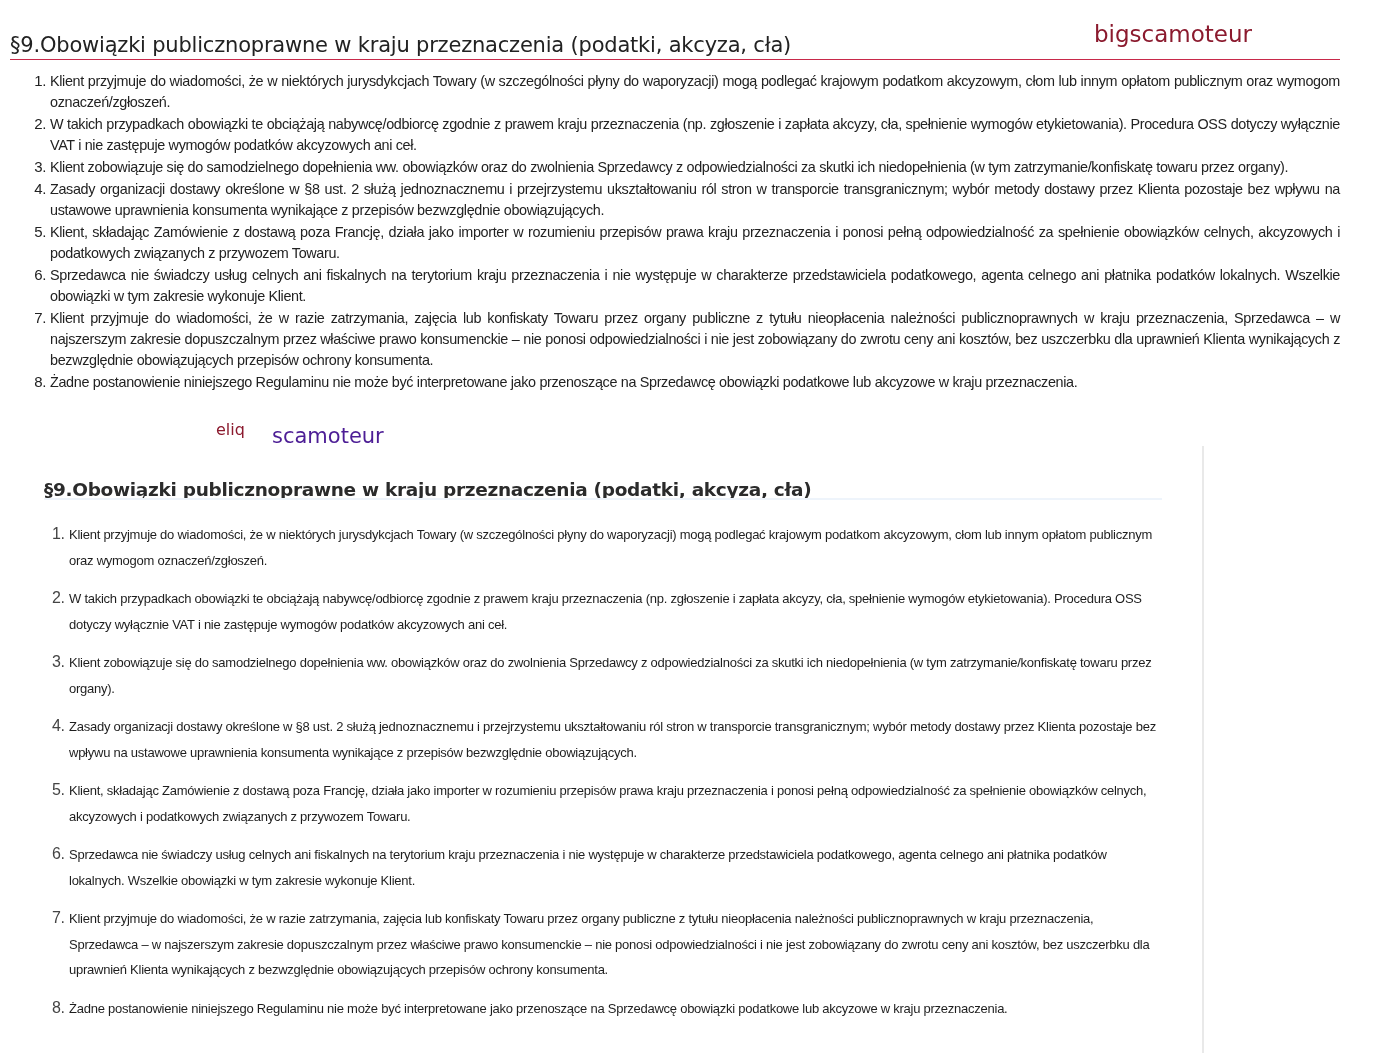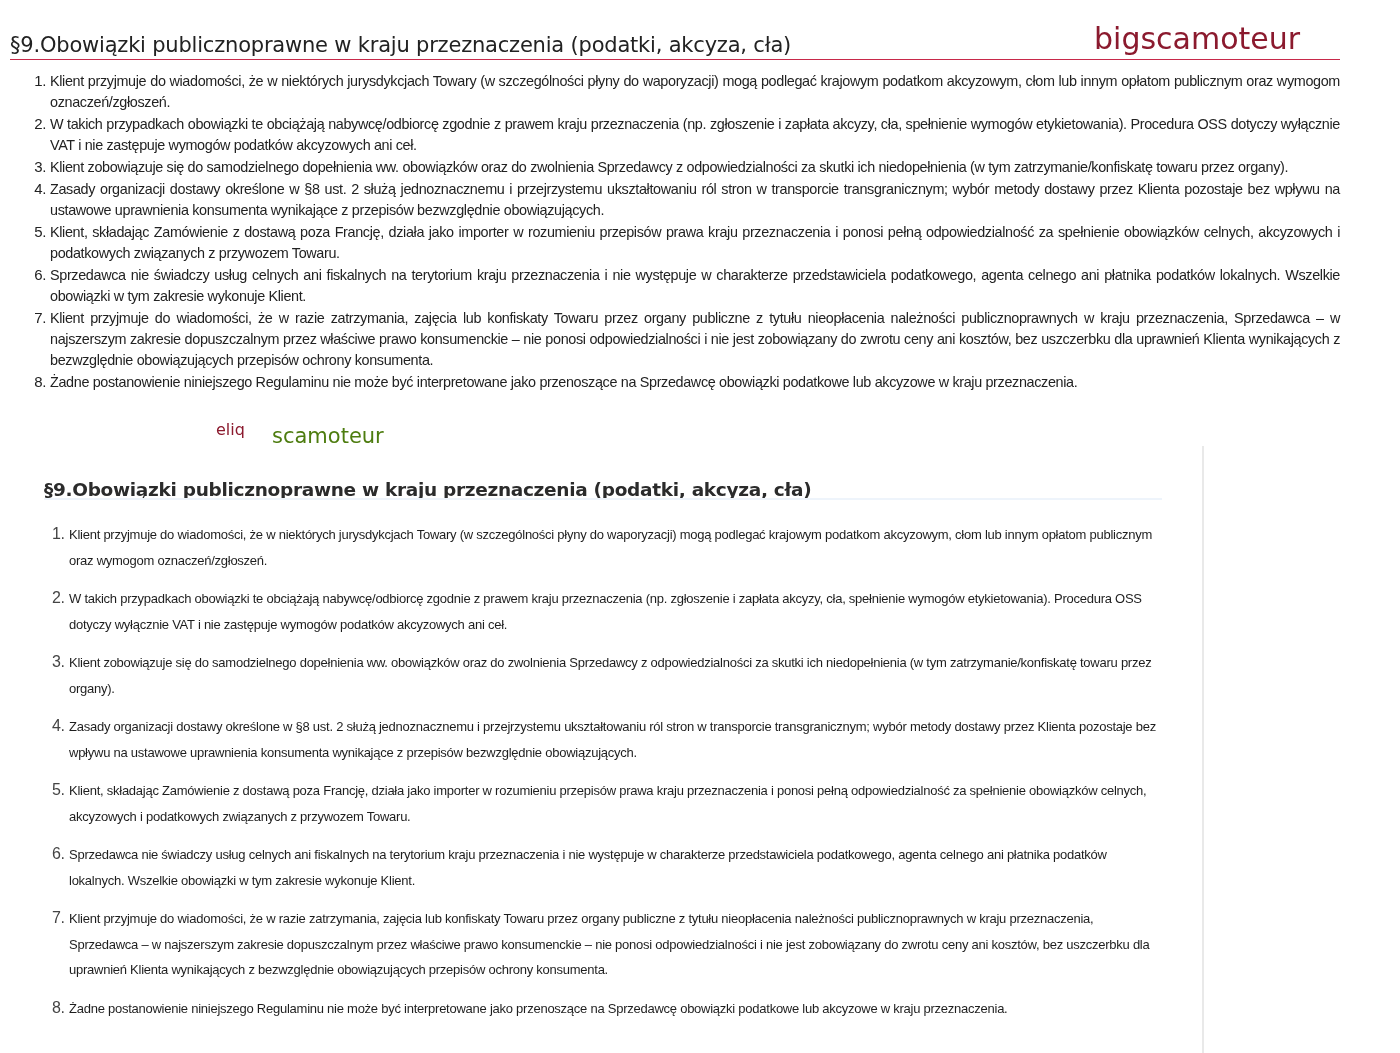--- a/index.html
+++ b/index.html
@@ -8,21 +8,21 @@
   
   .top-heading {
     position: absolute; left: 10px; top: 16px;
     font-family: "DejaVu Sans", sans-serif;
     font-size: 21px; color: #222222; font-weight: normal;
     letter-spacing: -0.2px; white-space: nowrap;
   }
   .label-top {
     position: absolute; left: 1094px; top: 21px;
     font-family: "DejaVu Sans", sans-serif;
-    font-size: 30px; color: #8b1a2e; white-space: nowrap;
+    font-size: 23px; color: #8b1a2e; white-space: nowrap;
   }
   .top-rule {
     position: absolute; left: 10px; top: 59px; width: 1330px; height: 0;
     border-top: 1.5px solid #c8294a;
   }
   .top-list {
     position: absolute; left: 10px; top: 70px; width: 1330px;
     margin: 0; padding: 0 0 0 40px; box-sizing: border-box;
     font-family: "Liberation Sans Narrow", "Liberation Sans", sans-serif;
     font-size: 14.4px; line-height: 21px; color: #222222;
@@ -33,21 +33,21 @@
 
   
   .label-mid-a {
     position: absolute; left: 216px; top: 420px;
     font-family: "DejaVu Sans", sans-serif;
     font-size: 16px; color: #8b1a2e; white-space: nowrap;
   }
   .label-mid-b {
     position: absolute; left: 272px; top: 424px;
     font-family: "DejaVu Sans", sans-serif;
-    font-size: 21px; color: #4d7c0f; white-space: nowrap;
+    font-size: 21px; color: #4c1d95; white-space: nowrap;
   }
 
   
   .side-divider {
     position: absolute; left: 1202px; top: 446px; width: 2px; height: 607px;
     background: #e9e9e9;
   }
   .bottom-heading {
     position: absolute; left: 44px; top: 464px;
     font-family: "DejaVu Sans", sans-serif;

